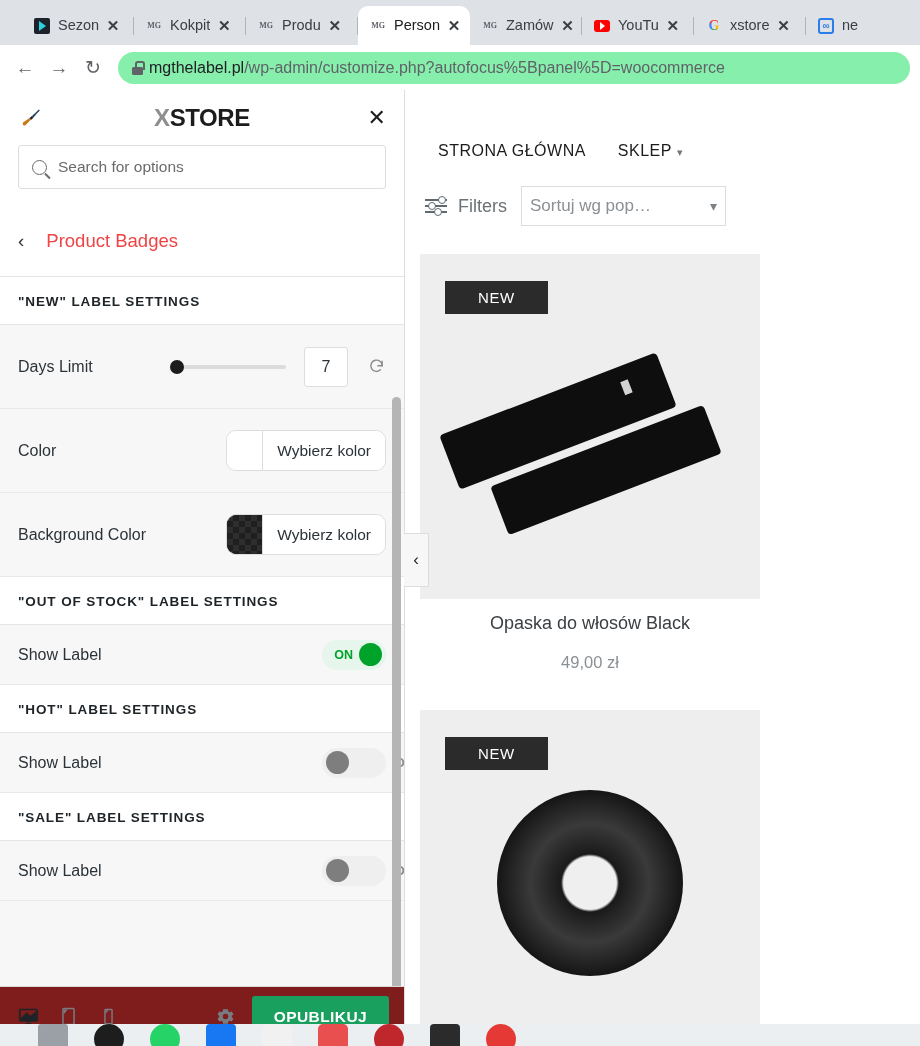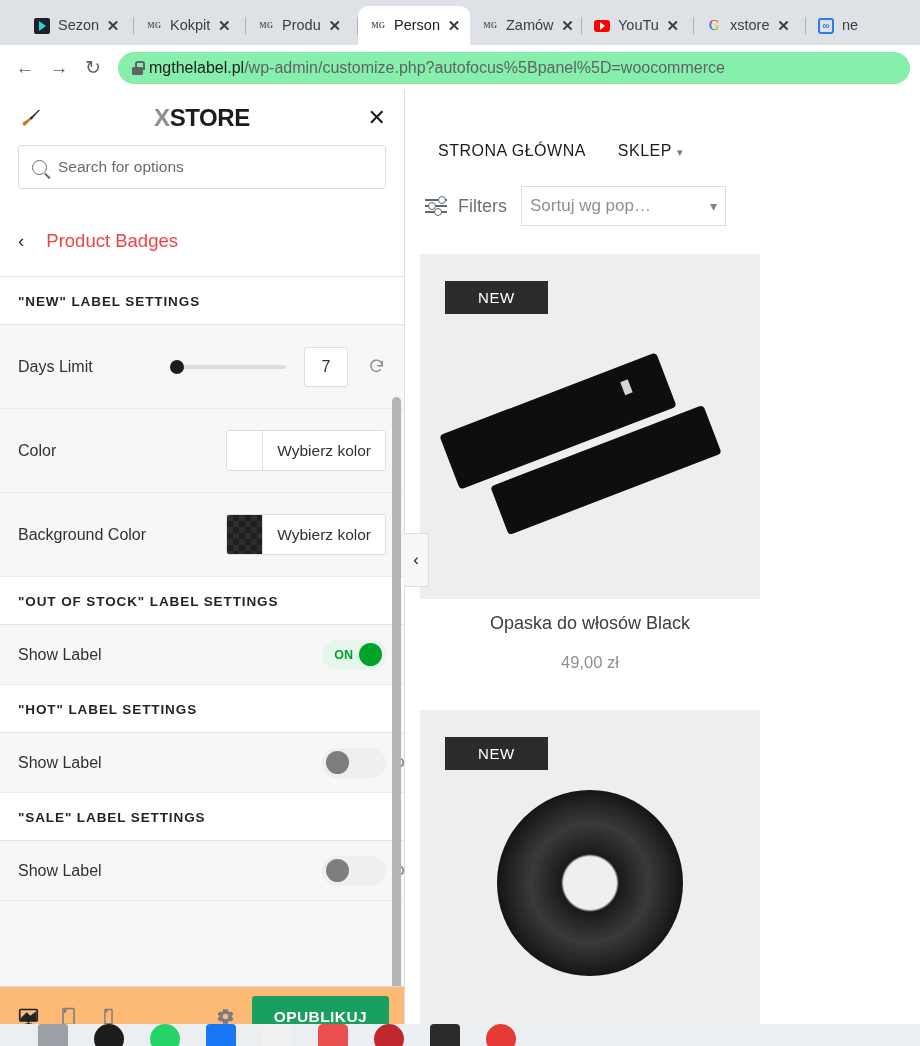--- a/index.html
+++ b/index.html
@@ -195,21 +195,21 @@
     width: 44px; height: 40px; border: 1px solid #ddd; border-radius: 3px;
     background: #fff; display: flex; align-items: center; justify-content: center;
     font-size: 16px; color: #2c3338;
   }
   .resetbtn {
     width: 20px; height: 20px; cursor: pointer; color: #888;
     display: flex; align-items: center; justify-content: center;
   }
 
   .colorpick {
-    display: flex; border: 1px solid #ddd; border-radius: 3px;
+    display: flex; border: 1px solid #ddd; border-radius: 10px;
     overflow: hidden; height: 41px; cursor: pointer; background: #fff;
   }
   .swatch { width: 36px; height: 100%; border-right: 1px solid #ddd; }
   .swatch.white { background: #fff; }
   .swatch.checker {
     background-color: #2e2e2e;
     background-image:
       linear-gradient(45deg, #1f1f1f 25%, transparent 25%, transparent 75%, #1f1f1f 75%),
       linear-gradient(45deg, #1f1f1f 25%, transparent 25%, transparent 75%, #1f1f1f 75%);
     background-size: 12px 12px;
@@ -236,21 +236,21 @@
   .toggle.on .ttext { color: #00a32a; order: 1; }
   .toggle.off .ttext { color: #8b8b8b; order: 1; margin-left: 40px; }
 
   .sb-scrollbar {
     position: absolute; right: 3px; top: 120px;
     width: 9px; height: 620px; background: #b5b5b5; border-radius: 5px;
     cursor: pointer;
   }
 
   .sb-footer {
-    height: 60px; flex: 0 0 60px; background: #fdba74;
+    height: 60px; flex: 0 0 60px; background: #7f1d1d;
     border-top: 1px solid #ddd;
     display: flex; align-items: center; padding: 0 15px; gap: 14px;
   }
   .devbtn { width: 26px; height: 26px; cursor: pointer; display:flex;align-items:center;justify-content:center;}
   .gearbtn { margin-left: auto; width: 24px; height: 24px; cursor: pointer; color:#787c82; display:flex;align-items:center;justify-content:center;}
   .publish {
     background: #1aa05e; color: #fff; border: none;
     height: 42px; padding: 0 22px; border-radius: 3px;
     font-size: 15.5px; font-weight: 600; letter-spacing: 0.4px;
     cursor: pointer; font-family: "Liberation Sans", sans-serif;

